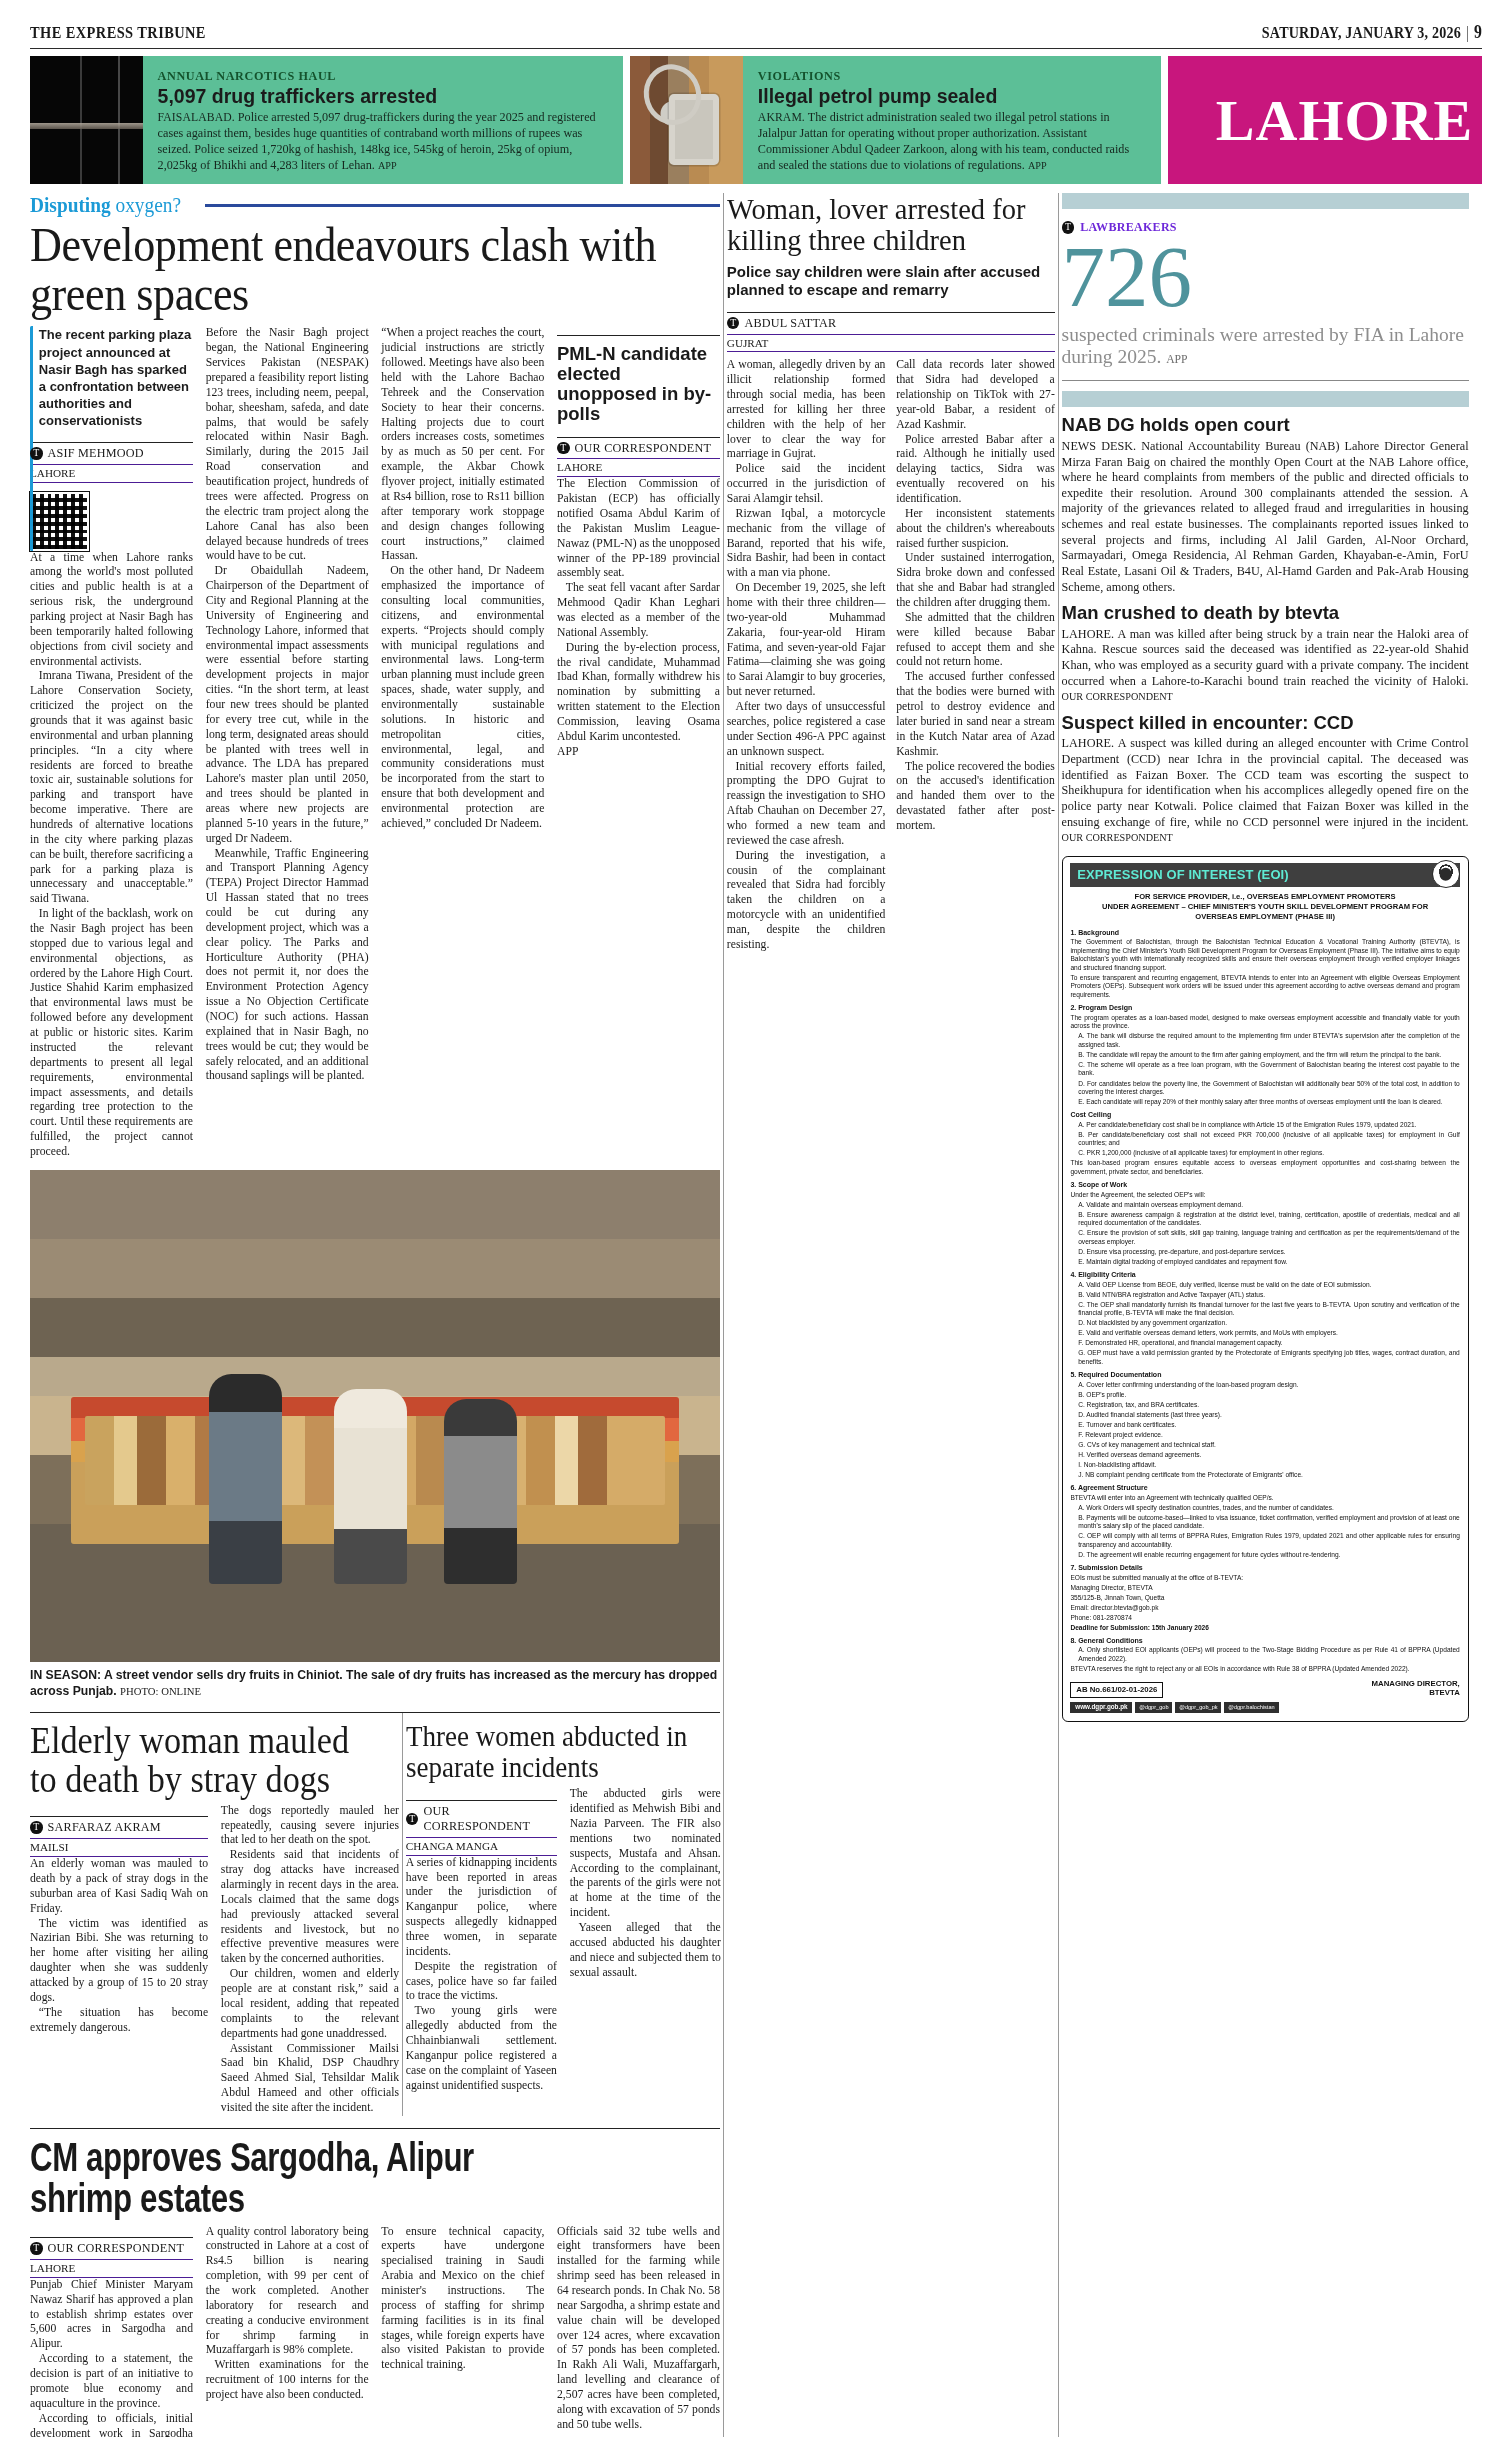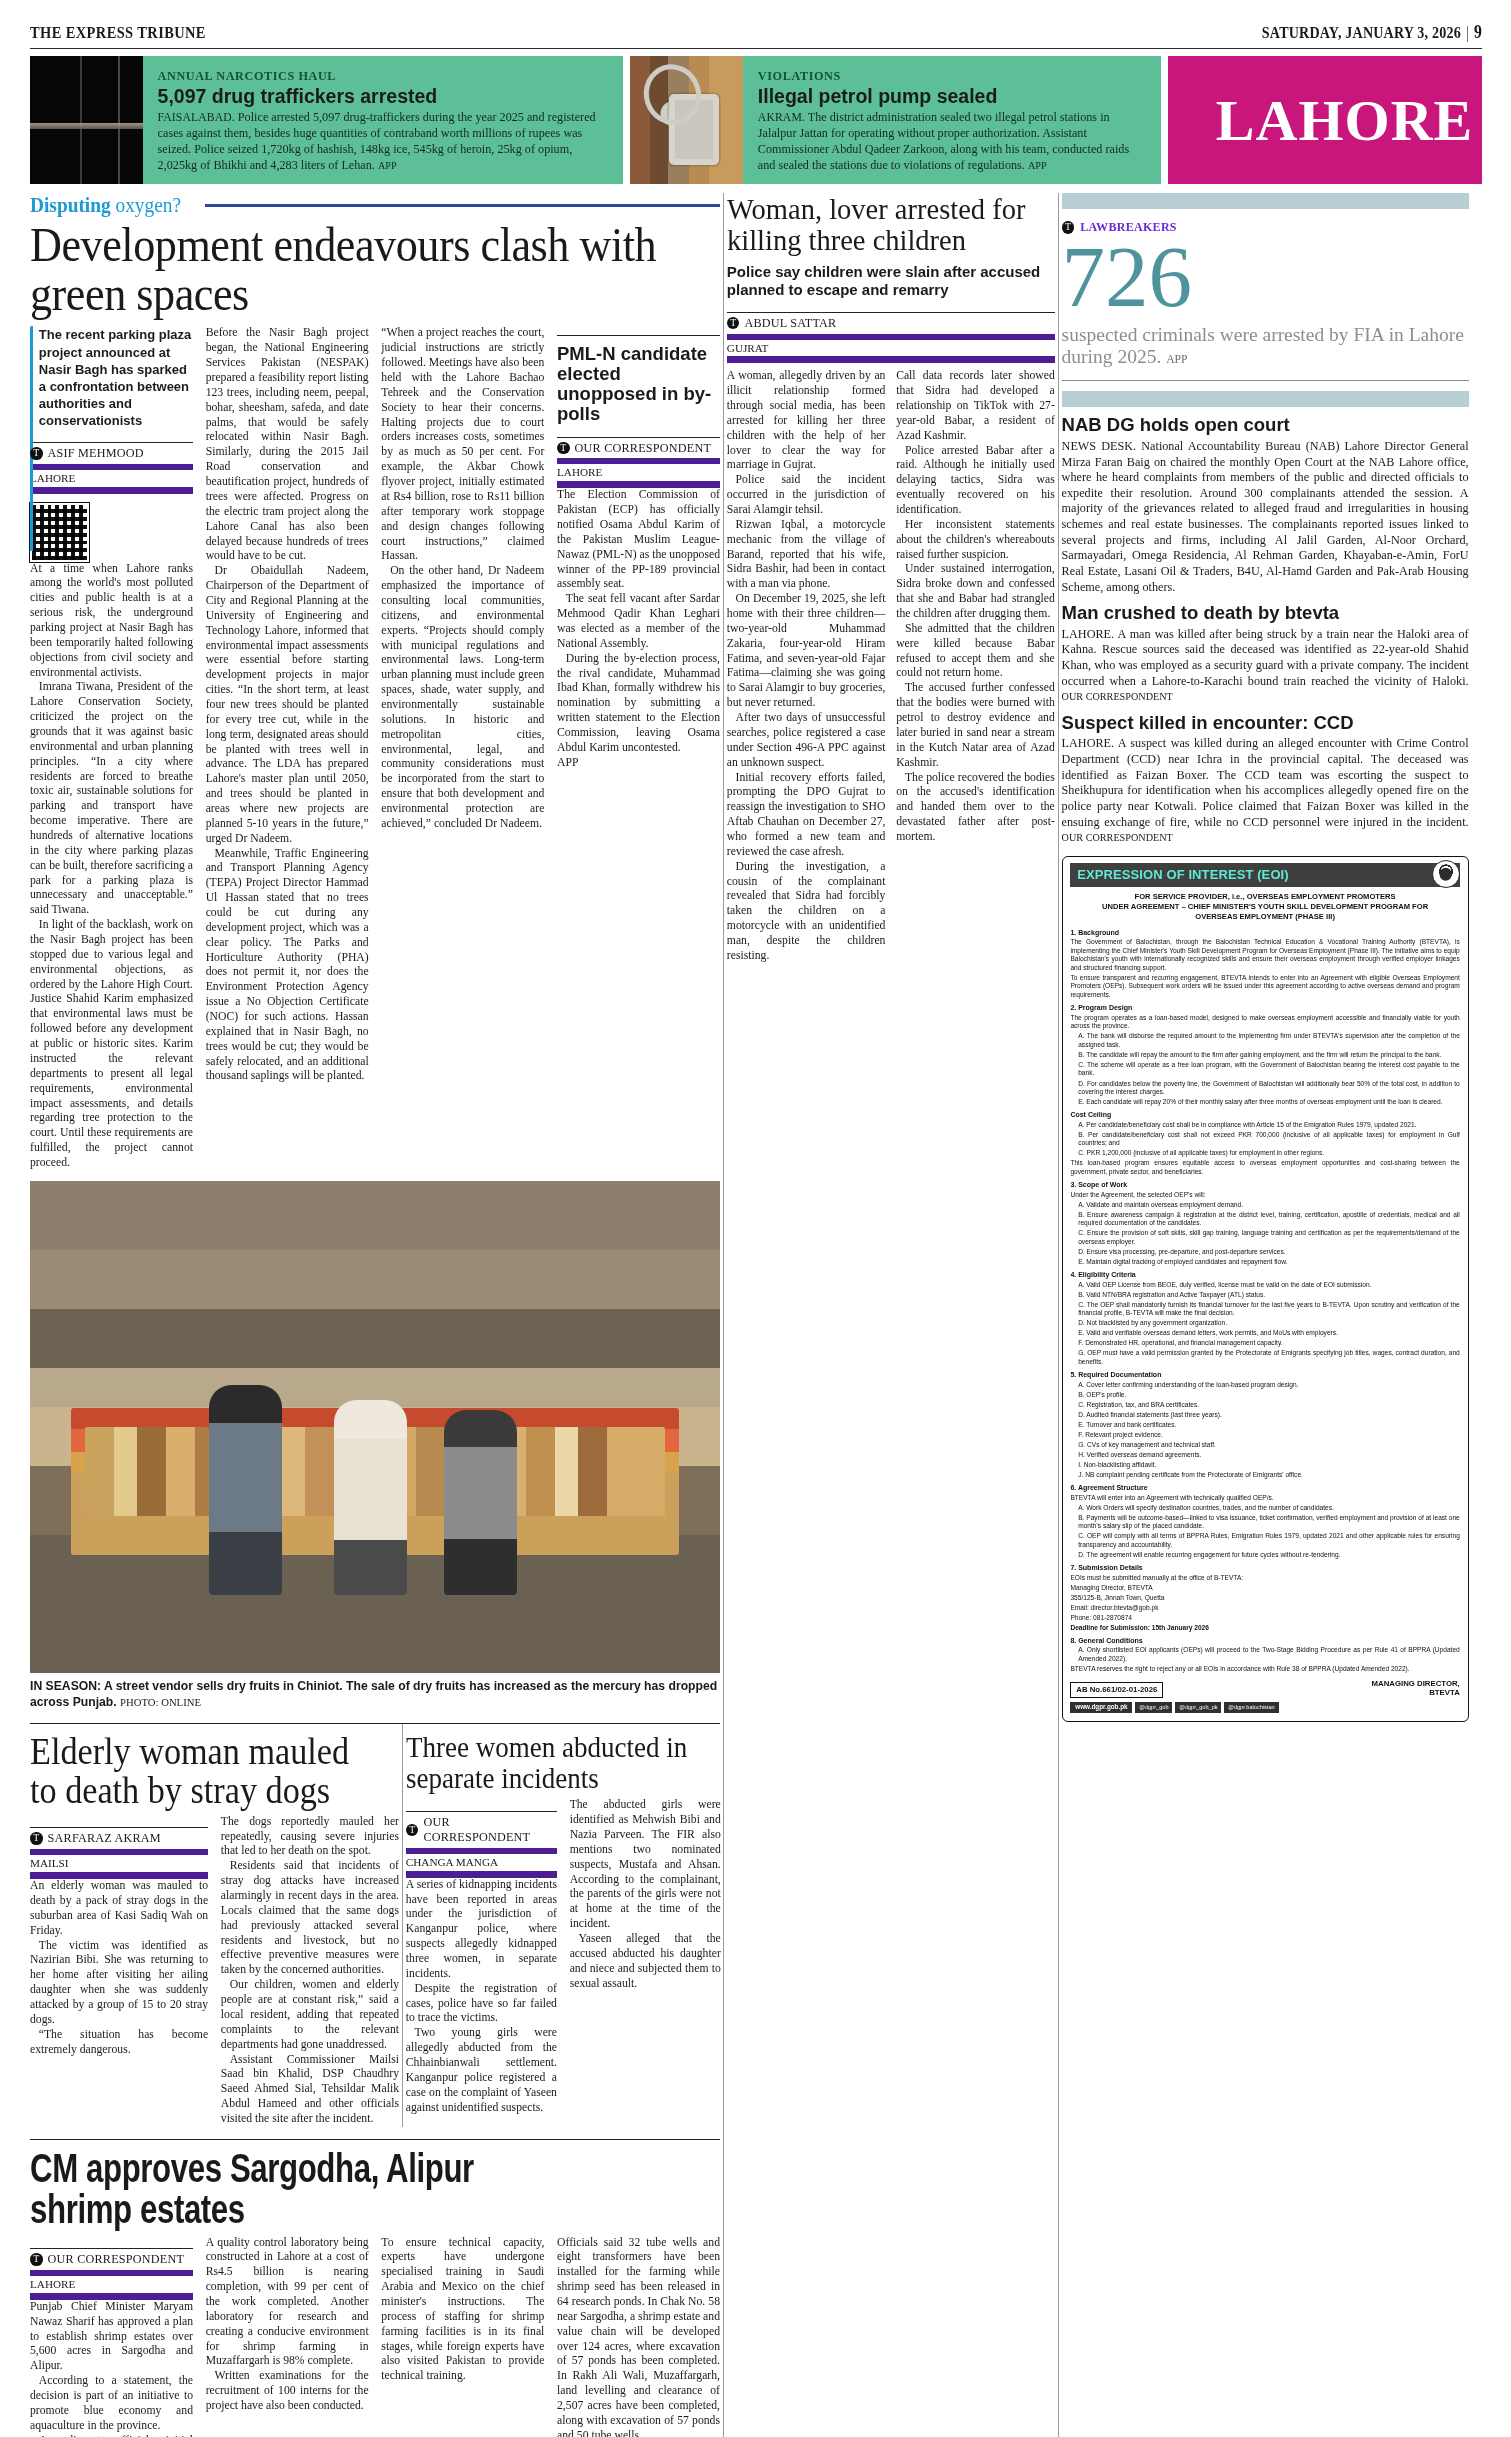--- a/index.html
+++ b/index.html
@@ -84,29 +84,29 @@
   .lead-head { font-family:"Liberation Serif", serif; font-size: 48px; line-height: 1.02;
                font-weight: 400; transform: scaleX(.92); transform-origin: left;
                letter-spacing: -0.5px; margin-bottom: 7.8px; }
 
   .lead-cols { display: grid; grid-template-columns: repeat(4, 1fr); gap: 12.7px; margin-top: 6.8px; }
   .standfirst { font-family:"Liberation Sans", sans-serif; font-size: 13px;
                 line-height: 1.32; font-weight: 600; color:#1d1d1d; }
   .standfirst-wrap { position: relative; padding-left: 8.8px; }
   .standfirst-wrap::before{ content:""; position:absolute; left:0; top:0; bottom:-122px;
                             width:2.9px; background:#1b9ad6; border-radius: 1.5px 0 0 1.5px;}
-  .byline { margin-top: 12.7px; border-top: 1px solid #222; border-bottom: 6px solid #4c1d95;
+  .byline { margin-top: 12.7px; border-top: 1px solid #222; border-bottom: 1px solid #4c1d95;
             padding: 2.9px 0; display:flex; align-items:center; gap:4.9px; }
   .tlogo { width: 12.7px; height: 12.7px; border-radius: 50%; background:#111; flex:none;
            position: relative; }
   .tlogo::after{ content:"T"; position:absolute; inset:0; color:#fff; font-size:9.8px;
                  font-family:"Liberation Serif",serif; text-align:center; line-height:12.7px; }
   .byline-name { font-variant: small-caps; font-size: 12.2px; letter-spacing:0.2px; }
   .byline-loc { font-variant: small-caps; font-size: 11.2px; padding: 2px 0 2.9px;
-                border-bottom: 7px solid #4c1d95; }
+                border-bottom: 1px solid #4c1d95; }
   .qr { width: 59px; height: 59px; margin-top: 8.8px;
         background:
           repeating-linear-gradient(90deg,#111 0 3.9px,#fff 3.9px 7.8px),
           repeating-linear-gradient(0deg,#111 0 3.9px,#fff 3.9px 7.8px);
         background-blend-mode: multiply; border: 2.4px solid #fff; outline:0.5px solid #111; }
   p.body { font-size: 11.7px; line-height: 1.27; text-align: justify;
            text-justify: inter-word; hyphens: auto; }
   p.body + p.body { text-indent: 8.8px; }
 
   

